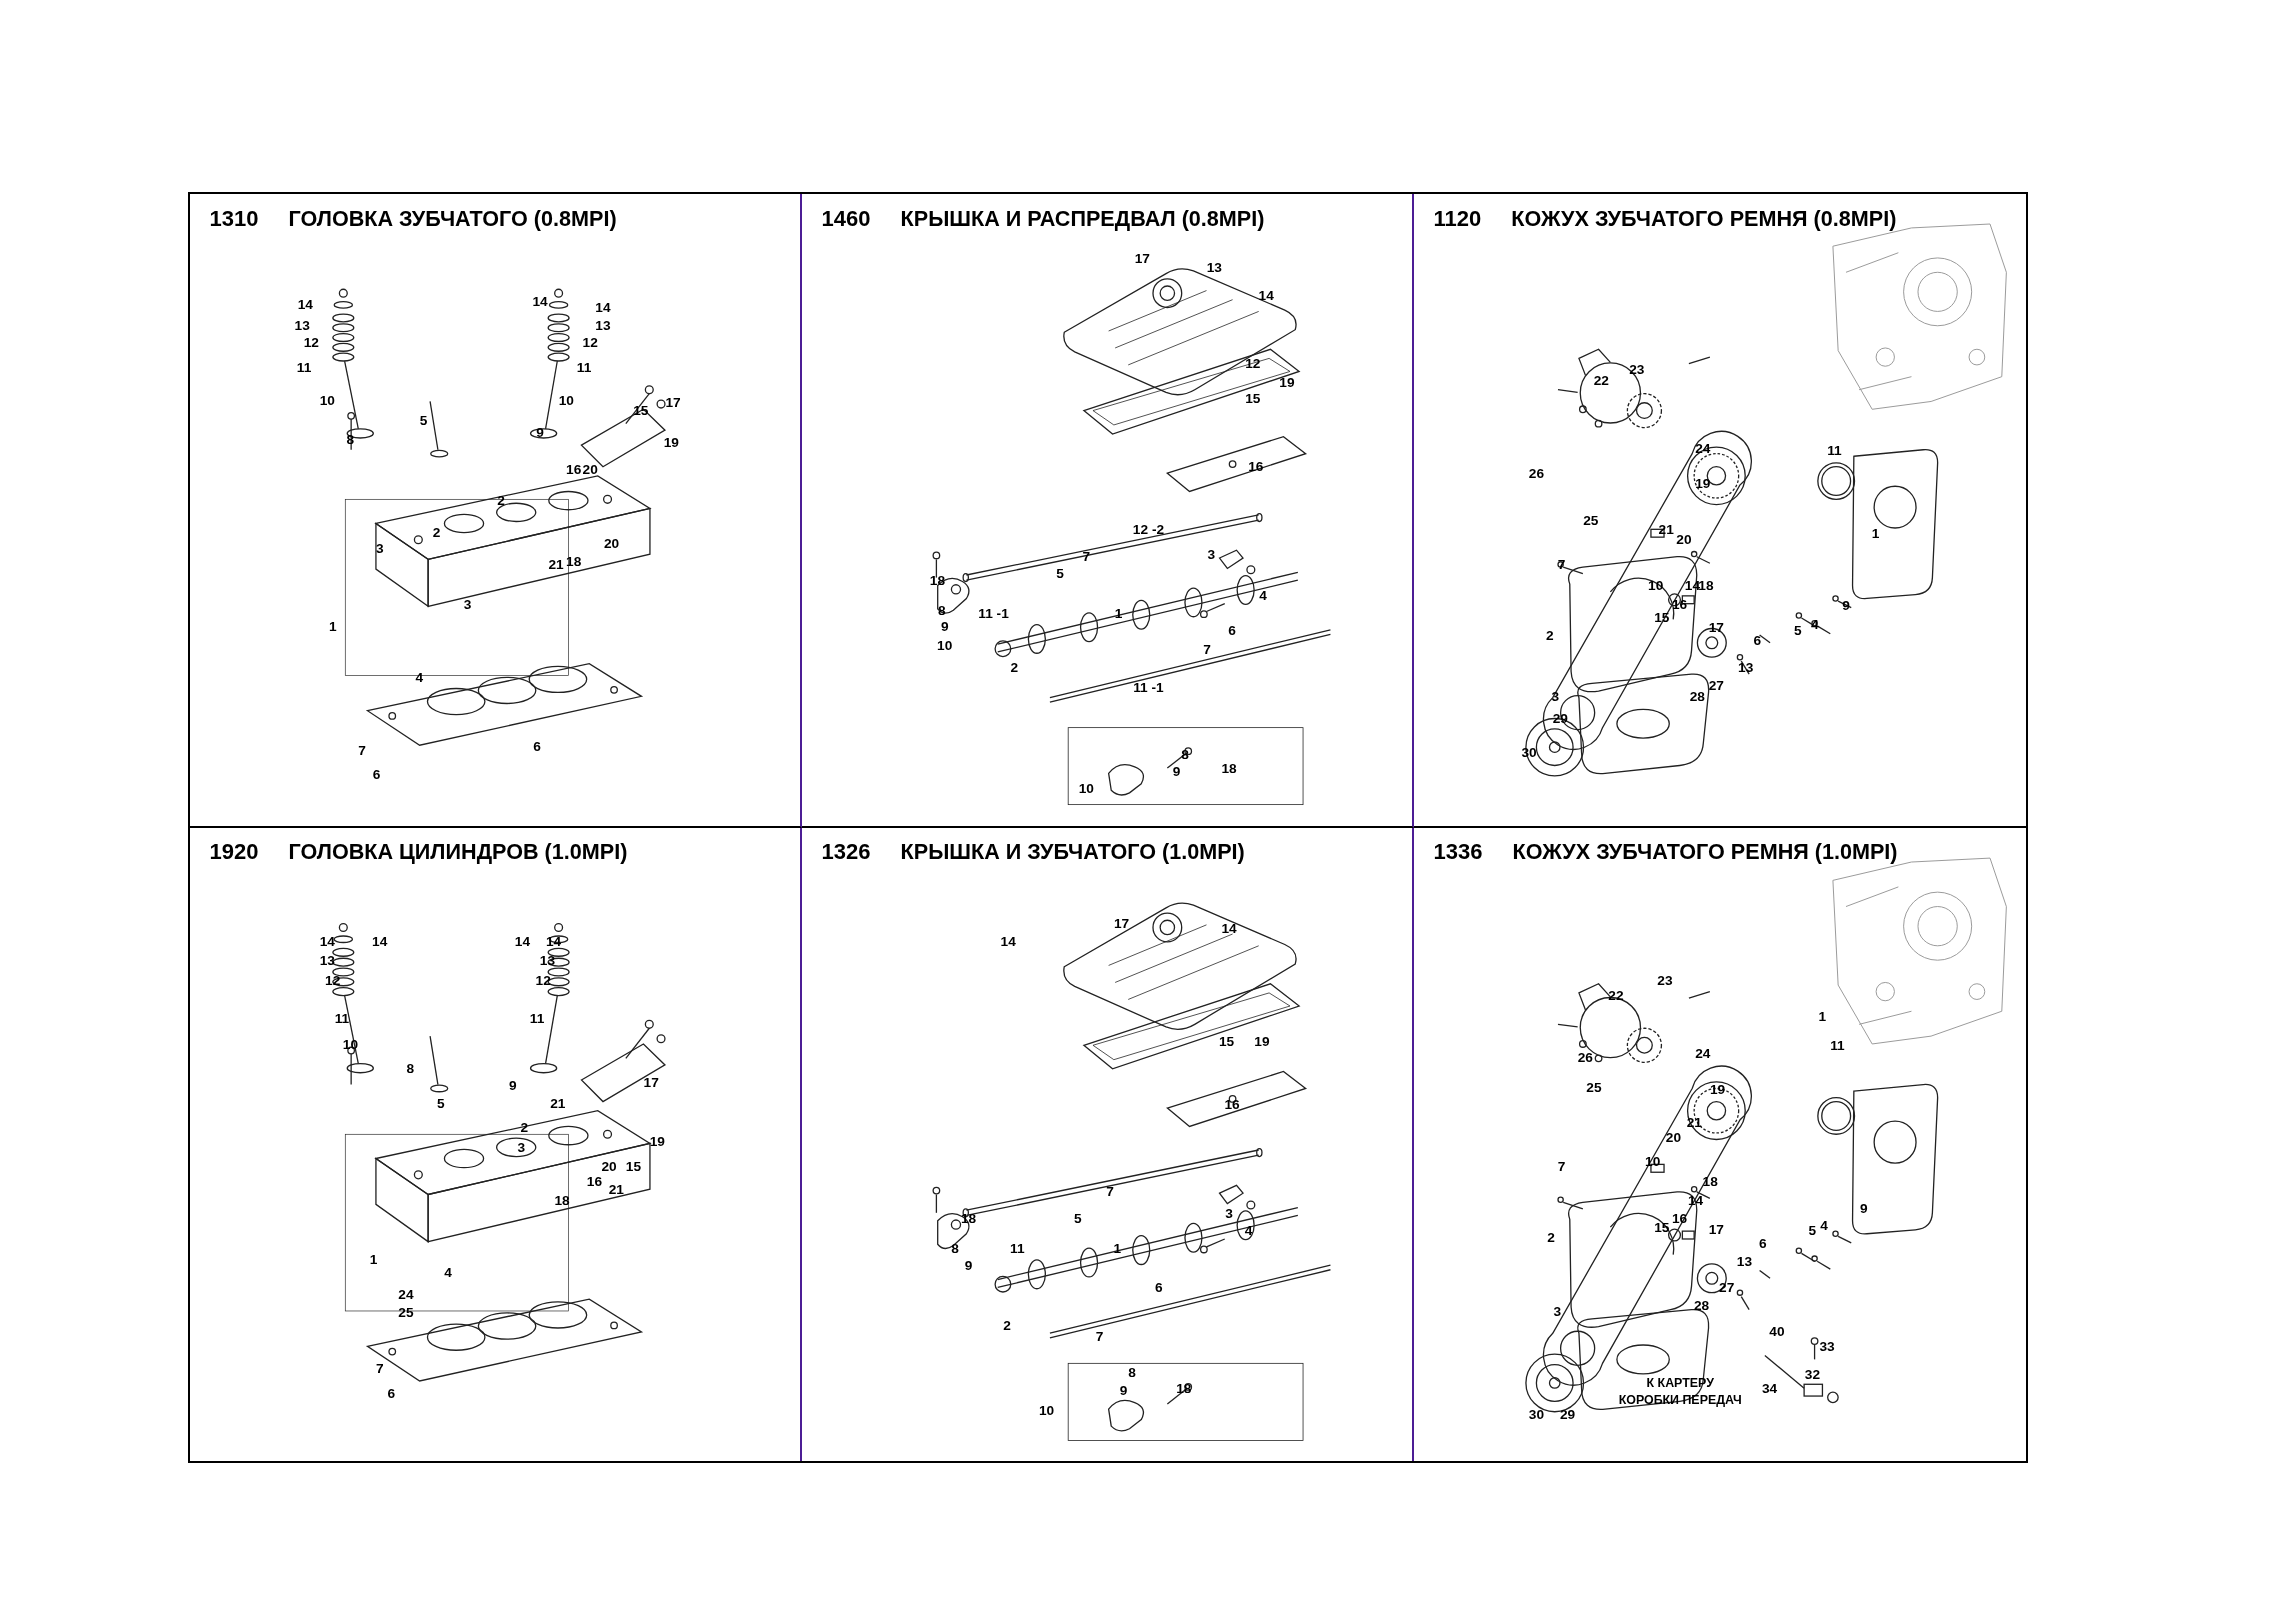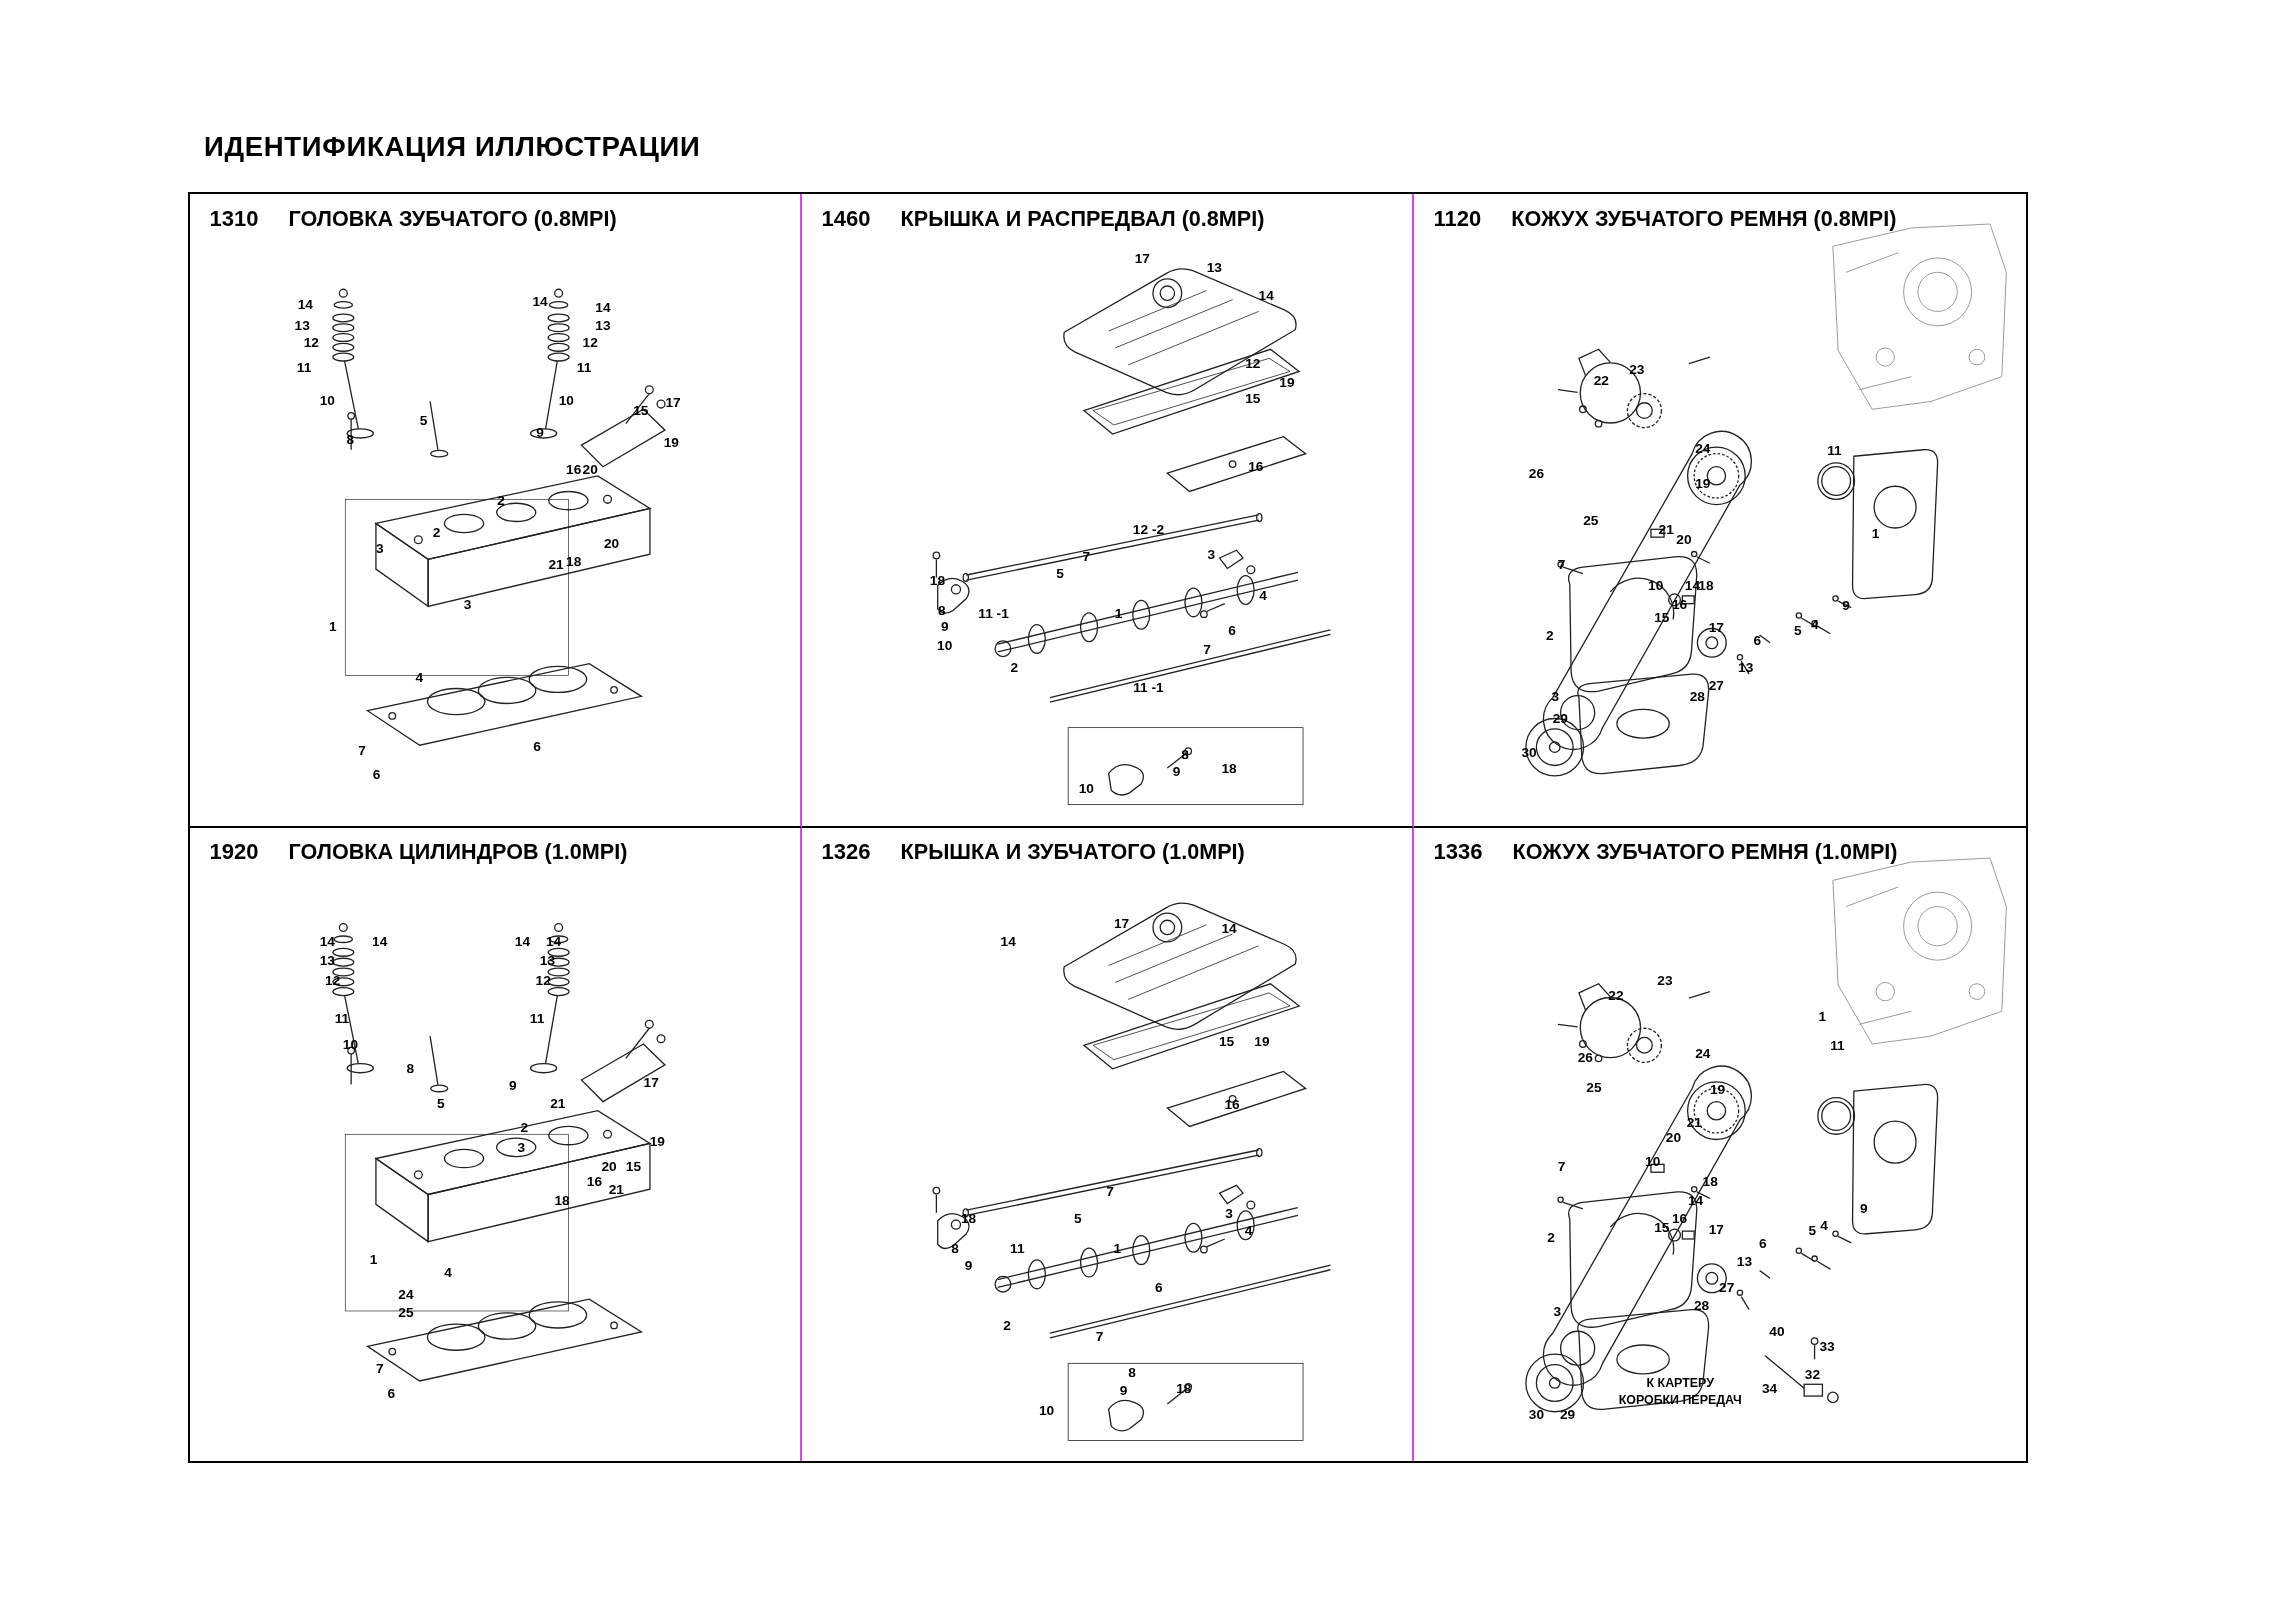--- a/index.html
+++ b/index.html
@@ -1,21 +1,21 @@
 <!DOCTYPE html>
 <html style="font-size:10.5px"><head>
 <meta charset="utf-8">
 <style>
   html,body{margin:0;padding:0;background:#ffffff;}
   body{font-family:"Liberation Sans",sans-serif;color:#000;}
   .sheet{position:relative;width:2295px;height:1622px;background:#fff;overflow:hidden;}
   .page-title{position:absolute;left:204px;top:131px;font-size:27.5px;font-weight:bold;letter-spacing:0.7px;}
   .grid{position:absolute;left:188px;top:192px;width:1836px;height:1267px;border:2px solid #000;
         display:grid;grid-template-columns:1fr 1fr 1fr;grid-template-rows:1fr 1fr;background:#fff;}
-  .cell{position:relative;border-right:2px solid #d946ef;border-bottom:2px solid #000;overflow:hidden;}
+  .cell{position:relative;border-right:2px solid #4c1d95;border-bottom:2px solid #000;overflow:hidden;}
   .cell:nth-child(3n){border-right:none;}
   .cell:nth-child(n+4){border-bottom:none;}
   .cell-header{position:absolute;left:19.6px;top:11.8px;display:flex;gap:30px;align-items:baseline;z-index:3;}
   .code{font-size:22px;font-weight:bold;}
   .title{font-size:21.6px;font-weight:bold;}
   .art{position:absolute;inset:0;width:100%;height:100%;z-index:1;}
   .callouts{position:absolute;inset:0;z-index:2;}
   .callout{position:absolute;transform:translate(-50%,-50%);font-size:13.7px;font-weight:bold;color:#000;white-space:nowrap;}
   .note{position:absolute;left:30%;top:86.5%;width:27%;z-index:2;font-size:12.4px;font-weight:bold;
         text-align:center;white-space:pre-line;line-height:1.3;}
@@ -175,21 +175,20 @@
         <rect x="596" y="850" width="28" height="18"></rect>
         <circle cx="640" cy="870" r="8"></circle>
         <line x1="612" y1="790" x2="612" y2="812"></line>
         <circle cx="612" cy="784" r="5"></circle>
       </g>
     </symbol>
   </defs>
 </svg>
 
 <div class="sheet">
-  <div class="page-title">ИДЕНТИФИКАЦИЯ ИЛЛЮСТРАЦИИ</div>
 
   <div class="grid">
 
     <div class="cell">
       <div class="cell-header">
         <span class="code">1310</span>
         <span class="title">ГОЛОВКА ЗУБЧАТОГО (0.8MPI)</span>
       </div>
       <svg class="art" viewBox="0 0 935 968" preserveAspectRatio="none">
           <use href="#sym-head"></use>

